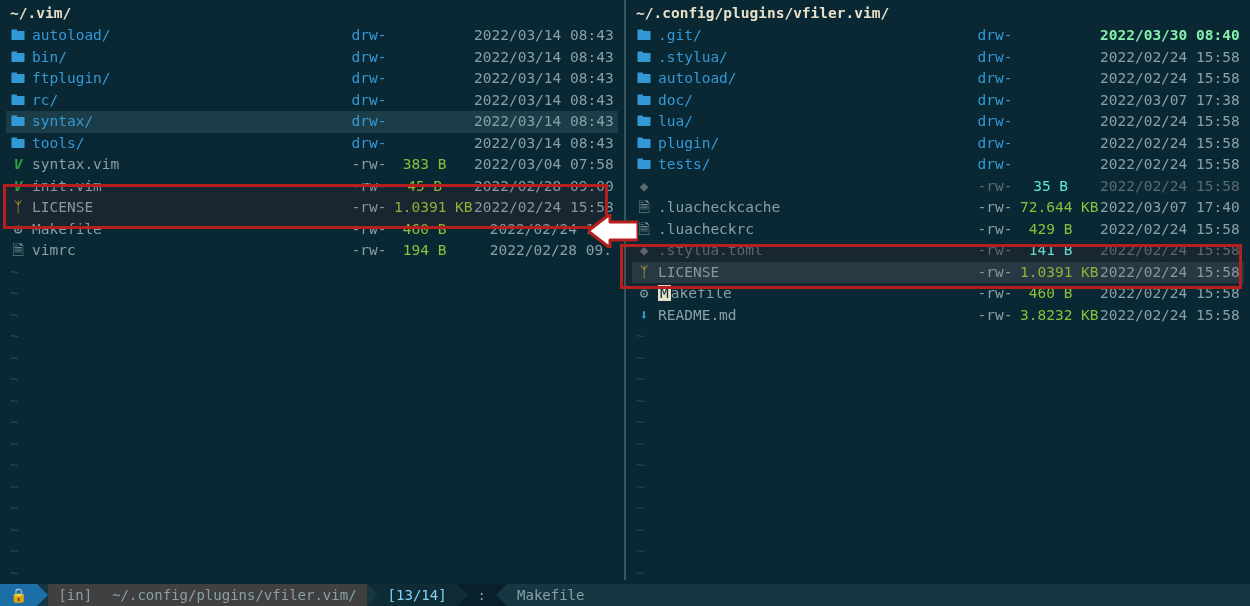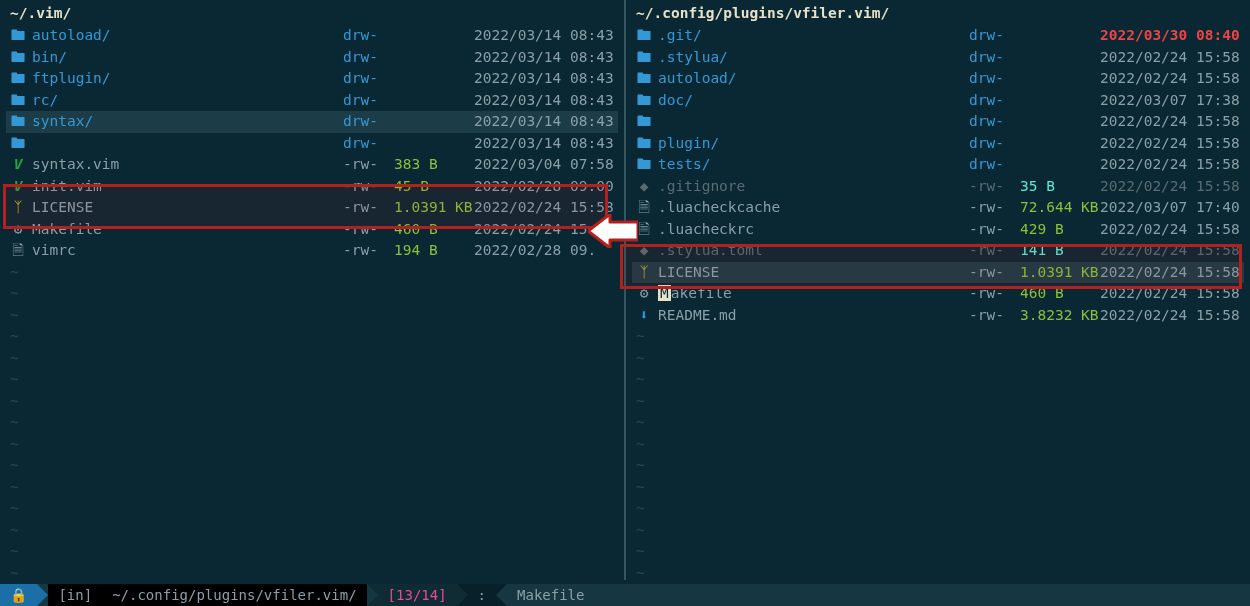--- a/index.html
+++ b/index.html
@@ -56,39 +56,39 @@
   .ic-md    { color: #3399d6; }
   .name {
     flex: 0 0 auto;
     min-width: 200px;
   }
   .nm-folder { color: #3399d6; }
   .nm-file   { color: #8a9fa8; }
   .nm-dim    { color: #5a6b72; }
   .perm {
     width: 50px;
-    text-align: right;
+    text-align: center;
   }
   .perm-drw { color: #3399d6; }
   .perm-rw  { color: #8a9fa8; }
   .perm-dim { color: #5a6b72; }
   .size {
     width: 80px;
-    text-align: left;
+    text-align: center;
     color: #8bbf3c;
     padding-right: 10px;
-    margin-left: 16px;
   }
   .size.dim { color: #5eead4; }
   .date {
     width: 140px;
+    text-align: right;
     color: #8a9fa8;
     padding-right: 2px;
   }
-  .date.highlight { color: #ef4444; font-weight: bold; }
+  .date.highlight { color: #86efac; font-weight: bold; }
   .date.dim { color: #5a6b72; }
   .spacer { flex: 1; }
   .tilde {
     color: #1f4a55;
     padding: 1px 4px;
     line-height: 19.5px;
   }
   .highlight-box {
     position: absolute;
     border: 3px solid #b51f1e;
@@ -116,22 +116,22 @@
     align-items: center;
     font-size: 14px;
   }
   .seg {
     display: flex;
     align-items: center;
     height: 100%;
     padding: 0 10px;
   }
   .seg-blue  { background: #1b6fa6; color: #e6e1c8; }
-  .seg-dark  { background: #000000; color: #8a9fa8; }
-  .seg-dark2 { background: #0f2b34; color: #ec4899; }
+  .seg-dark  { background: #404040; color: #8a9fa8; }
+  .seg-dark2 { background: #0f2b34; color: #7dd3fc; }
   .arrow-sep {
     width: 0; height: 0;
     border-style: solid;
   }
   .asep-blue-dark {
     border-width: 11px 0 11px 11px;
     border-color: transparent transparent transparent #1b6fa6;
     background: #163742;
   }
   .asep-dark-dark2 {
@@ -165,21 +165,21 @@
 <div class="container">
 
   <div class="pane">
     <div class="header">~/.vim/</div>
     <div id="left-list">
         <div class="row"><span class="icon-box ic-folder">🖿</span><span class="name nm-folder">autoload/</span><span class="spacer"></span><span class="perm perm-drw">drw-</span><span class="size"></span><span class="date">2022/03/14 08:43</span></div>
         <div class="row"><span class="icon-box ic-folder">🖿</span><span class="name nm-folder">bin/</span><span class="spacer"></span><span class="perm perm-drw">drw-</span><span class="size"></span><span class="date">2022/03/14 08:43</span></div>
         <div class="row"><span class="icon-box ic-folder">🖿</span><span class="name nm-folder">ftplugin/</span><span class="spacer"></span><span class="perm perm-drw">drw-</span><span class="size"></span><span class="date">2022/03/14 08:43</span></div>
         <div class="row"><span class="icon-box ic-folder">🖿</span><span class="name nm-folder">rc/</span><span class="spacer"></span><span class="perm perm-drw">drw-</span><span class="size"></span><span class="date">2022/03/14 08:43</span></div>
         <div class="row selected"><span class="icon-box ic-folder">🖿</span><span class="name nm-folder">syntax/</span><span class="spacer"></span><span class="perm perm-drw">drw-</span><span class="size"></span><span class="date">2022/03/14 08:43</span></div>
-        <div class="row"><span class="icon-box ic-folder">🖿</span><span class="spacer"></span><span class="perm perm-drw">drw-</span><span class="size"></span><span class="date">2022/03/14 08:43</span></div>
+        <div class="row"><span class="icon-box ic-folder">🖿</span><span class="name nm-folder">tools/</span><span class="spacer"></span><span class="perm perm-drw">drw-</span><span class="size"></span><span class="date">2022/03/14 08:43</span></div>
         <div class="row"><span class="icon-box ic-vim">V</span><span class="name nm-file">syntax.vim</span><span class="spacer"></span><span class="perm perm-rw">-rw-</span><span class="size">383 B </span><span class="date">2022/03/04 07:58</span></div>
         <div class="row"><span class="icon-box ic-vim">V</span><span class="name nm-file">init.vim</span><span class="spacer"></span><span class="perm perm-rw">-rw-</span><span class="size">45 B </span><span class="date">2022/02/28 09:00</span></div>
         <div class="row"><span class="icon-box ic-key">ᛉ</span><span class="name nm-file">LICENSE</span><span class="spacer"></span><span class="perm perm-rw">-rw-</span><span class="size">1.0391 KB</span><span class="date">2022/02/24 15:58</span></div>
         <div class="row"><span class="icon-box ic-gear">⚙</span><span class="name nm-file">Makefile</span><span class="spacer"></span><span class="perm perm-rw">-rw-</span><span class="size">460 B </span><span class="date">2022/02/24 15:</span></div>
         <div class="row"><span class="icon-box ic-doc">🗎</span><span class="name nm-file">vimrc</span><span class="spacer"></span><span class="perm perm-rw">-rw-</span><span class="size">194 B </span><span class="date">2022/02/28 09.</span></div>
       </div>
     <div id="left-tildes">
         <div class="tilde">~</div>
         <div class="tilde">~</div>
         <div class="tilde">~</div>
@@ -202,24 +202,24 @@
 
   <div class="divider"></div>
 
   <div class="pane">
     <div class="header">~/.config/plugins/vfiler.vim/</div>
     <div id="right-list">
         <div class="row"><span class="icon-box ic-folder">🖿</span><span class="name nm-folder">.git/</span><span class="spacer"></span><span class="perm perm-drw">drw-</span><span class="size"></span><span class="date highlight">2022/03/30 08:40</span></div>
         <div class="row"><span class="icon-box ic-folder">🖿</span><span class="name nm-folder">.stylua/</span><span class="spacer"></span><span class="perm perm-drw">drw-</span><span class="size"></span><span class="date">2022/02/24 15:58</span></div>
         <div class="row"><span class="icon-box ic-folder">🖿</span><span class="name nm-folder">autoload/</span><span class="spacer"></span><span class="perm perm-drw">drw-</span><span class="size"></span><span class="date">2022/02/24 15:58</span></div>
         <div class="row"><span class="icon-box ic-folder">🖿</span><span class="name nm-folder">doc/</span><span class="spacer"></span><span class="perm perm-drw">drw-</span><span class="size"></span><span class="date">2022/03/07 17:38</span></div>
-        <div class="row"><span class="icon-box ic-folder">🖿</span><span class="spacer"></span><span class="perm perm-drw">drw-</span><span class="size"></span><span class="date">2022/02/24 15:58</span></div>
+        <div class="row"><span class="icon-box ic-folder">🖿</span><span class="name nm-folder">lua/</span><span class="spacer"></span><span class="perm perm-drw">drw-</span><span class="size"></span><span class="date">2022/02/24 15:58</span></div>
         <div class="row"><span class="icon-box ic-folder">🖿</span><span class="name nm-folder">plugin/</span><span class="spacer"></span><span class="perm perm-drw">drw-</span><span class="size"></span><span class="date">2022/02/24 15:58</span></div>
         <div class="row"><span class="icon-box ic-folder">🖿</span><span class="name nm-folder">tests/</span><span class="spacer"></span><span class="perm perm-drw">drw-</span><span class="size"></span><span class="date">2022/02/24 15:58</span></div>
-        <div class="row"><span class="icon-box ic-dim">◆</span><span class="name nm-dim">.gitignore</span><span class="spacer"></span><span class="perm perm-dim">-rw-</span><span class="size dim">35 B </span><span class="date dim">2022/02/24 15:58</span></div>
+        <div class="row"><span class="icon-box ic-dim">◆</span><span class="spacer"></span><span class="perm perm-dim">-rw-</span><span class="size dim">35 B </span><span class="date dim">2022/02/24 15:58</span></div>
         <div class="row"><span class="icon-box ic-doc">🗎</span><span class="name nm-file">.luacheckcache</span><span class="spacer"></span><span class="perm perm-rw">-rw-</span><span class="size">72.644 KB</span><span class="date">2022/03/07 17:40</span></div>
         <div class="row"><span class="icon-box ic-doc">🗎</span><span class="name nm-file">.luacheckrc</span><span class="spacer"></span><span class="perm perm-rw">-rw-</span><span class="size">429 B </span><span class="date">2022/02/24 15:58</span></div>
         <div class="row"><span class="icon-box ic-dim">◆</span><span class="name nm-dim">.stylua.toml</span><span class="spacer"></span><span class="perm perm-dim">-rw-</span><span class="size dim">141 B </span><span class="date dim">2022/02/24 15:58</span></div>
         <div class="row selected"><span class="icon-box ic-key">ᛉ</span><span class="name nm-file">LICENSE</span><span class="spacer"></span><span class="perm perm-rw">-rw-</span><span class="size">1.0391 KB</span><span class="date">2022/02/24 15:58</span></div>
         <div class="row"><span class="icon-box ic-gear">⚙</span><span class="name nm-file"><span class="cursor-cell">M</span>akefile</span><span class="spacer"></span><span class="perm perm-rw">-rw-</span><span class="size">460 B </span><span class="date">2022/02/24 15:58</span></div>
         <div class="row"><span class="icon-box ic-md">⬇</span><span class="name nm-file">README.md</span><span class="spacer"></span><span class="perm perm-rw">-rw-</span><span class="size">3.8232 KB</span><span class="date">2022/02/24 15:58</span></div>
       </div>
     <div id="right-tildes">
         <div class="tilde">~</div>
         <div class="tilde">~</div>

